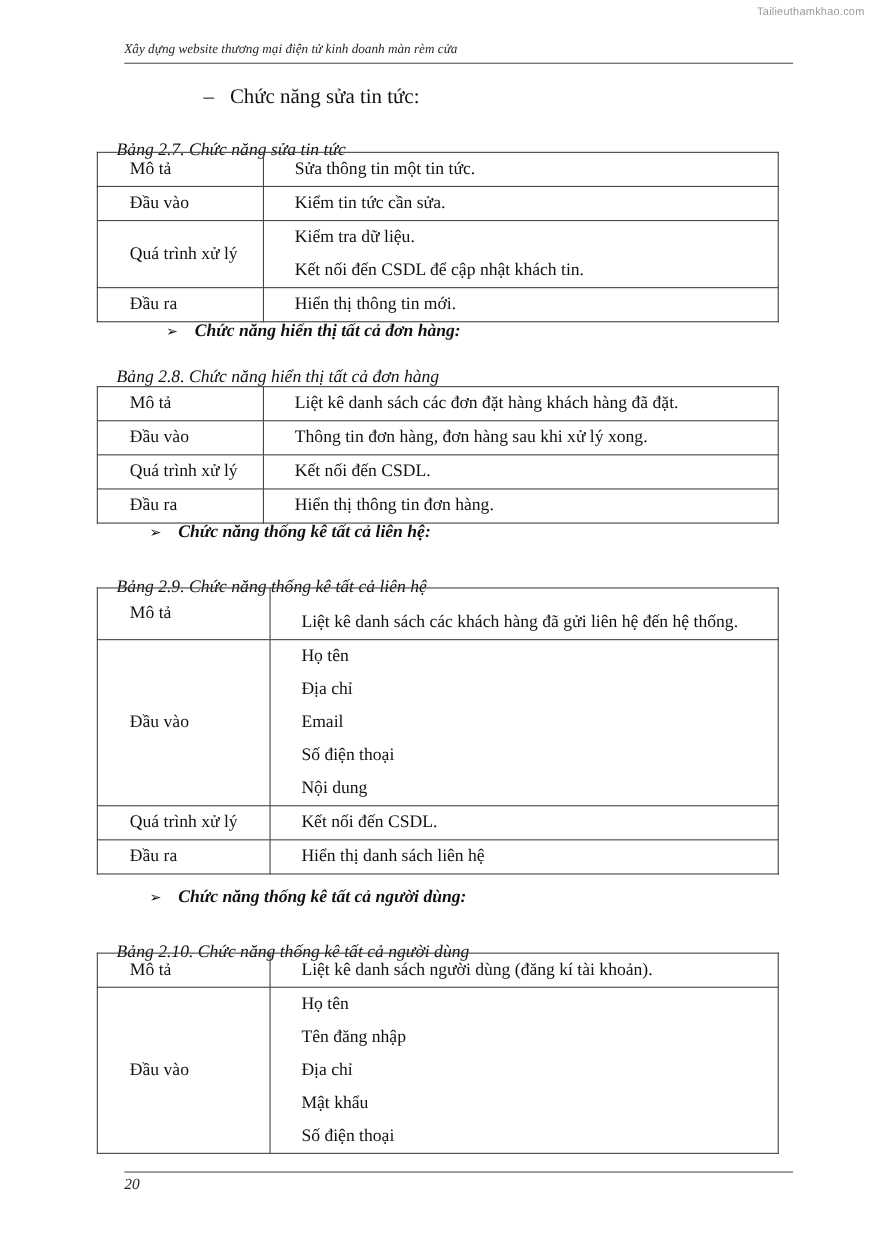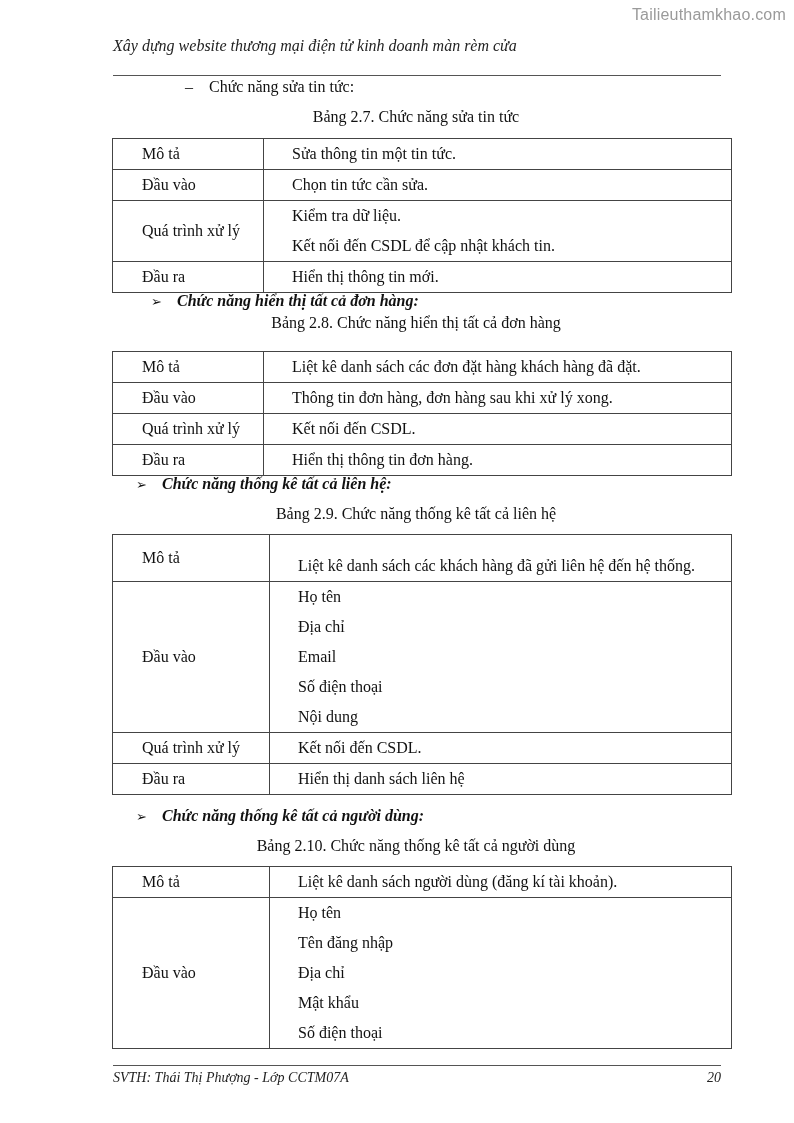--- a/index.html
+++ b/index.html
@@ -4,48 +4,48 @@
   <style>
     html, body { margin: 0; padding: 0; background: #ffffff; }
     body {
       width: 794px; height: 1123px; position: relative; overflow: hidden;
       font-family: "Liberation Serif", "DejaVu Serif", serif;
       color: #111111;
     }
     .watermark {
       position: absolute; top: 6px; right: 8px;
       font-family: "Liberation Sans", "DejaVu Sans", sans-serif;
-      font-size: 16px; color: #9a9a9a; letter-spacing: 0.2px;
+      font-size: 10px; color: #9a9a9a; letter-spacing: 0.2px;
     }
     .header {
       position: absolute; left: 113px; top: 37px; width: 608px;
-      font-style: italic; font-size: 16px; color: #222;
-      border-bottom: 1px solid #555; padding-bottom: 20px;
+      font-style: italic; font-size: 12px; color: #222;
+      border-bottom: 1px solid #555; padding-bottom: 5px;
     }
     .footer {
       position: absolute; left: 113px; top: 1065px; width: 608px;
       border-top: 1px solid #555; padding-top: 4px;
       font-style: italic; font-size: 14px; color: #222;
       display: flex; justify-content: space-between;
     }
     .dash-item {
-      position: absolute; left: 185px; top: 78px; font-size: 16px;
+      position: absolute; left: 185px; top: 78px; font-size: 19px;
     }
     .dash-item .dash { display: inline-block; width: 24px; }
     .caption {
-      position: absolute; left: 106px; width: 620px; text-align: center;
-      font-size: 16px;
+      position: absolute; left: 106px; width: 620px; 
+      font-style: italic; font-size: 16px; margin-top: 20px;
     }
     .heading {
       position: absolute; left: 136px; font-size: 16px;
       font-weight: bold; font-style: italic;
     }
     .heading .arrow { font-style: normal; font-weight: normal; display: inline-block; width: 26px; font-family: "DejaVu Sans", sans-serif; font-size: 13px; }
     table.spec {
-      position: absolute; left: 112px; width: 620px;
+      position: absolute; left: 88px; width: 620px;
       border-collapse: collapse; font-size: 16px;
     }
     table.spec td {
       border: 1px solid #444; padding: 0; vertical-align: middle;
     }
     table.spec td.label { padding-left: 29px; }
     table.spec td.value { padding-left: 28px; padding-right: 12px; }
     table.spec .line { height: 30px; line-height: 30px; }
     table.spec .justify { text-align: justify; text-align-last: left; line-height: 30px; padding-left: 0; text-indent: 0; }
     table.spec tr.single td { height: 30px; }
@@ -66,21 +66,21 @@
       <col style="width:151px">
       <col>
     </colgroup>
   <tbody>
       <tr class="single">
     <td class="label">Mô tả</td>
     <td class="value">Sửa thông tin một tin tức.</td>
   </tr>
   <tr class="single">
     <td class="label">Đầu vào</td>
-    <td class="value">Chọn tin tức cần sửa.</td>
+    <td class="value">Kiểm tin tức cần sửa.</td>
   </tr>
   <tr>
     <td class="label">Quá trình xử lý</td>
     <td class="value">
       <div class="line">Kiểm tra dữ liệu.</div>
       <div class="line">Kết nối đến CSDL để cập nhật khách tin.</div>
     </td>
   </tr>
   <tr class="single">
     <td class="label">Đầu ra</td>
@@ -176,15 +176,14 @@
       <div class="line">Tên đăng nhập</div>
       <div class="line">Địa chỉ</div>
       <div class="line">Mật khẩu</div>
       <div class="line">Số điện thoại</div>
     </td>
   </tr>
 </tbody>
   </table>
 
 <div class="footer">
-  <span>SVTH: Thái Thị Phượng - Lớp CCTM07A</span>
   <span>20</span>
 </div>
 
 </body></html>

